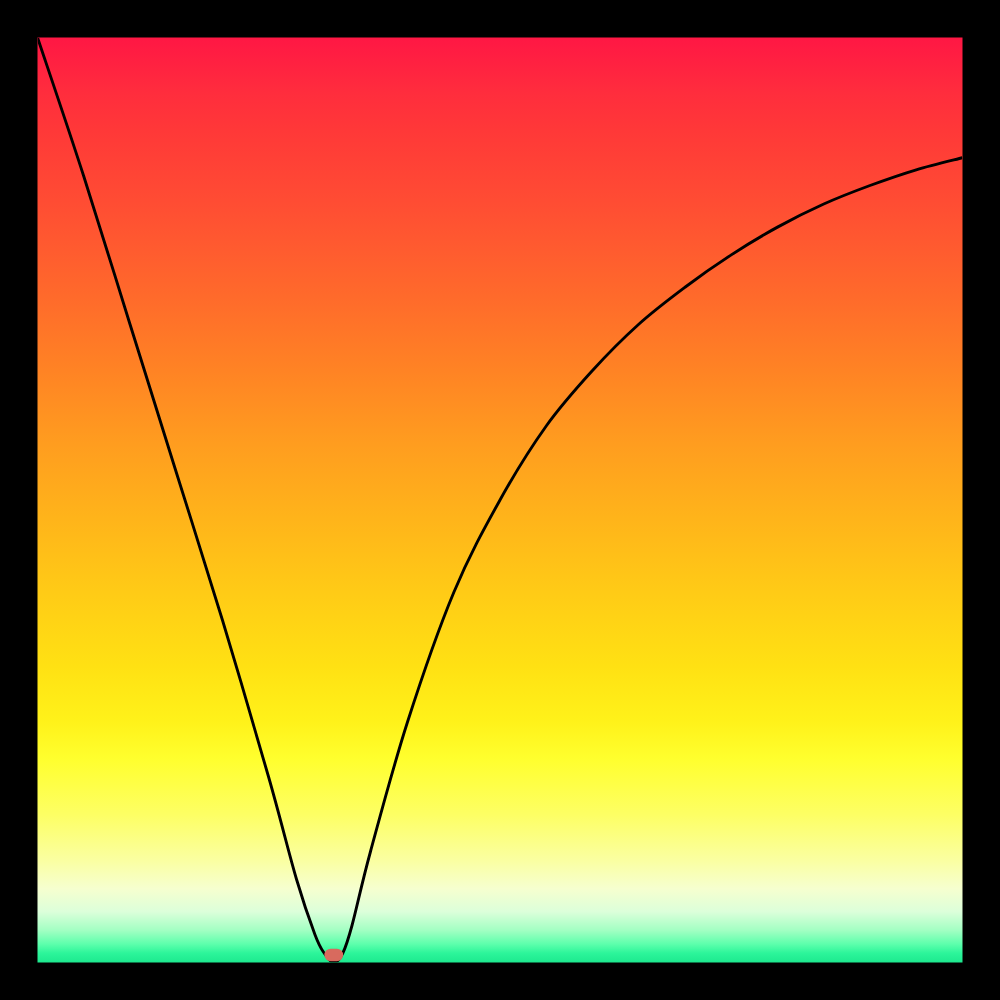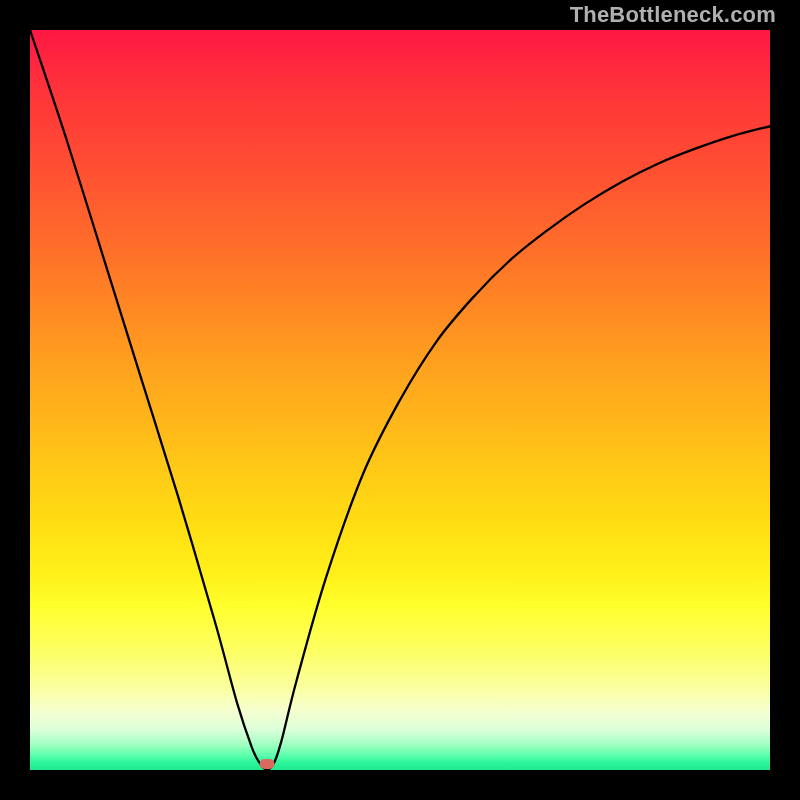--- a/index.html
+++ b/index.html
@@ -73,20 +73,19 @@
     height: 10px;
     border-radius: 5px;
     background: #d86a5e;
     transform: translate(-50%, -50%);
   }
 </style>
 </head>
 <body>
 
 <div class="outer-frame">
-  <div class="watermark">TheBottleneck.com</div>
   <div class="plot-area">
     <svg class="curve" viewBox="0 0 740 740" preserveAspectRatio="none">
       <path fill="none" stroke="#000" stroke-width="2.3" d="M 0.00 0.00 C 6.17 18.50, 24.67 72.77, 37.00 111.00 C 49.33 149.23, 61.67 189.93, 74.00 229.40 C 86.33 268.87, 98.67 308.33, 111.00 347.80 C 123.33 387.27, 135.67 425.50, 148.00 466.20 C 160.33 506.90, 175.13 557.47, 185.00 592.00 C 194.87 626.53, 201.03 652.43, 207.20 673.40 C 213.37 694.37, 218.30 707.93, 222.00 717.80 C 225.70 727.67, 226.93 728.90, 229.40 732.60 C 231.87 736.30, 234.33 740.00, 236.80 740.00 C 239.27 740.00, 241.73 737.53, 244.20 732.60 C 246.67 727.67, 247.90 723.97, 251.60 710.40 C 255.30 696.83, 259.00 678.33, 266.40 651.20 C 273.80 624.07, 284.90 582.13, 296.00 547.60 C 307.10 513.07, 320.67 473.60, 333.00 444.00 C 345.33 414.40, 357.67 392.20, 370.00 370.00 C 382.33 347.80, 394.67 328.07, 407.00 310.80 C 419.33 293.53, 431.67 279.97, 444.00 266.40 C 456.33 252.83, 468.67 240.50, 481.00 229.40 C 493.33 218.30, 505.67 209.05, 518.00 199.80 C 530.33 190.55, 542.67 181.92, 555.00 173.90 C 567.33 165.88, 579.67 158.48, 592.00 151.70 C 604.33 144.92, 616.67 138.75, 629.00 133.20 C 641.33 127.65, 653.67 122.96, 666.00 118.40 C 678.33 113.84, 690.67 109.52, 703.00 105.82 C 715.33 102.12, 733.83 97.80, 740.00 96.20"></path>
     </svg>
     <div class="marker" style="left: 236.8px; top: 734.08px;"></div>
   </div>
 </div>
 
 </body></html>

